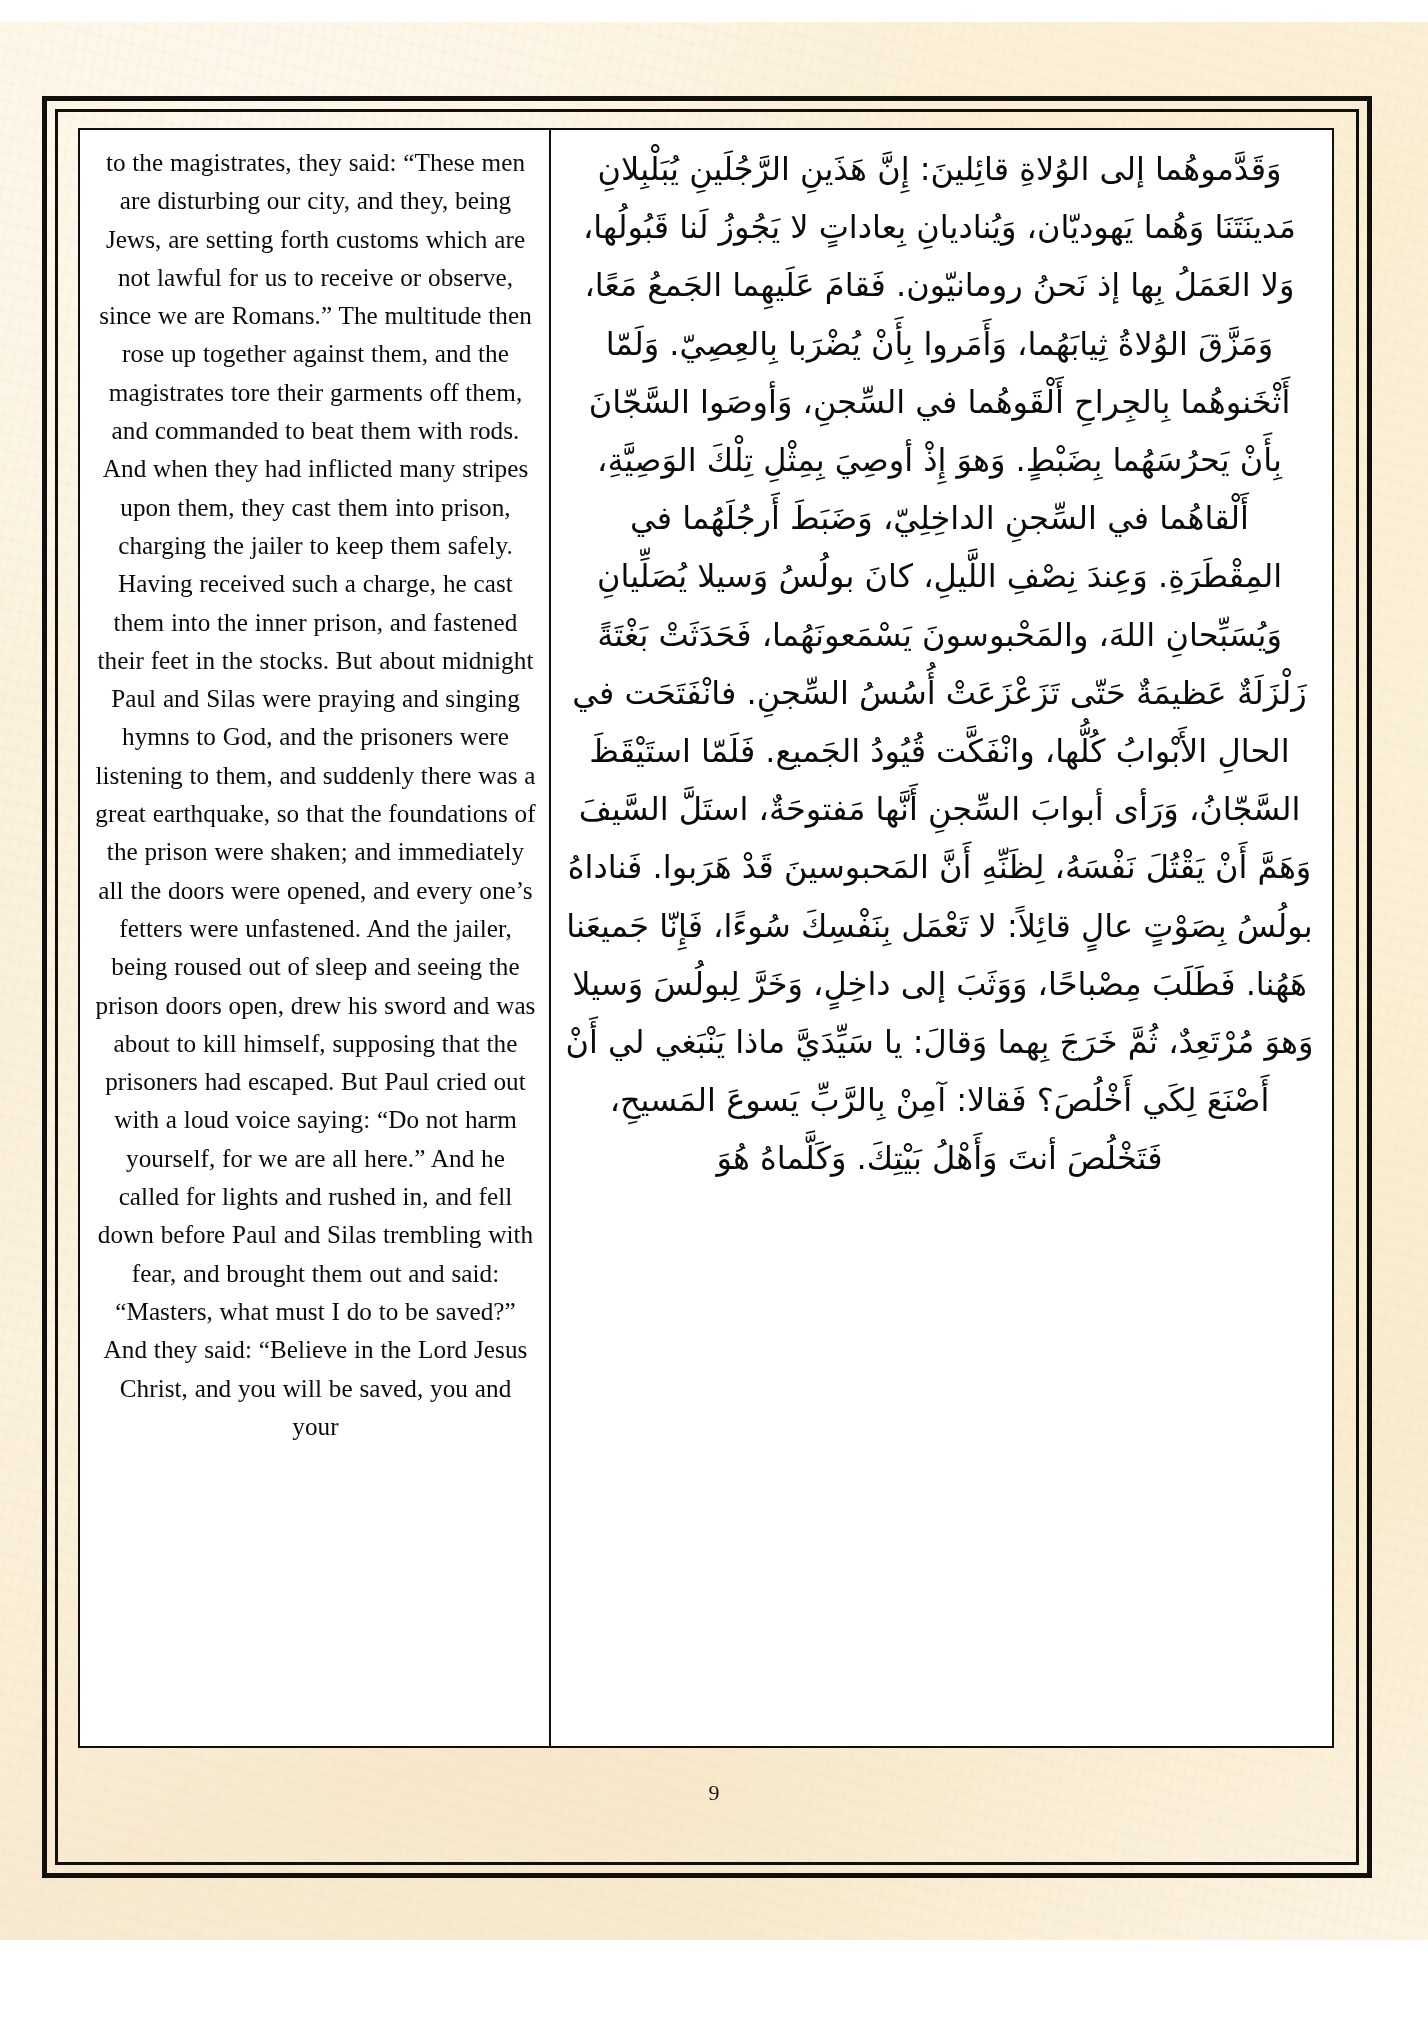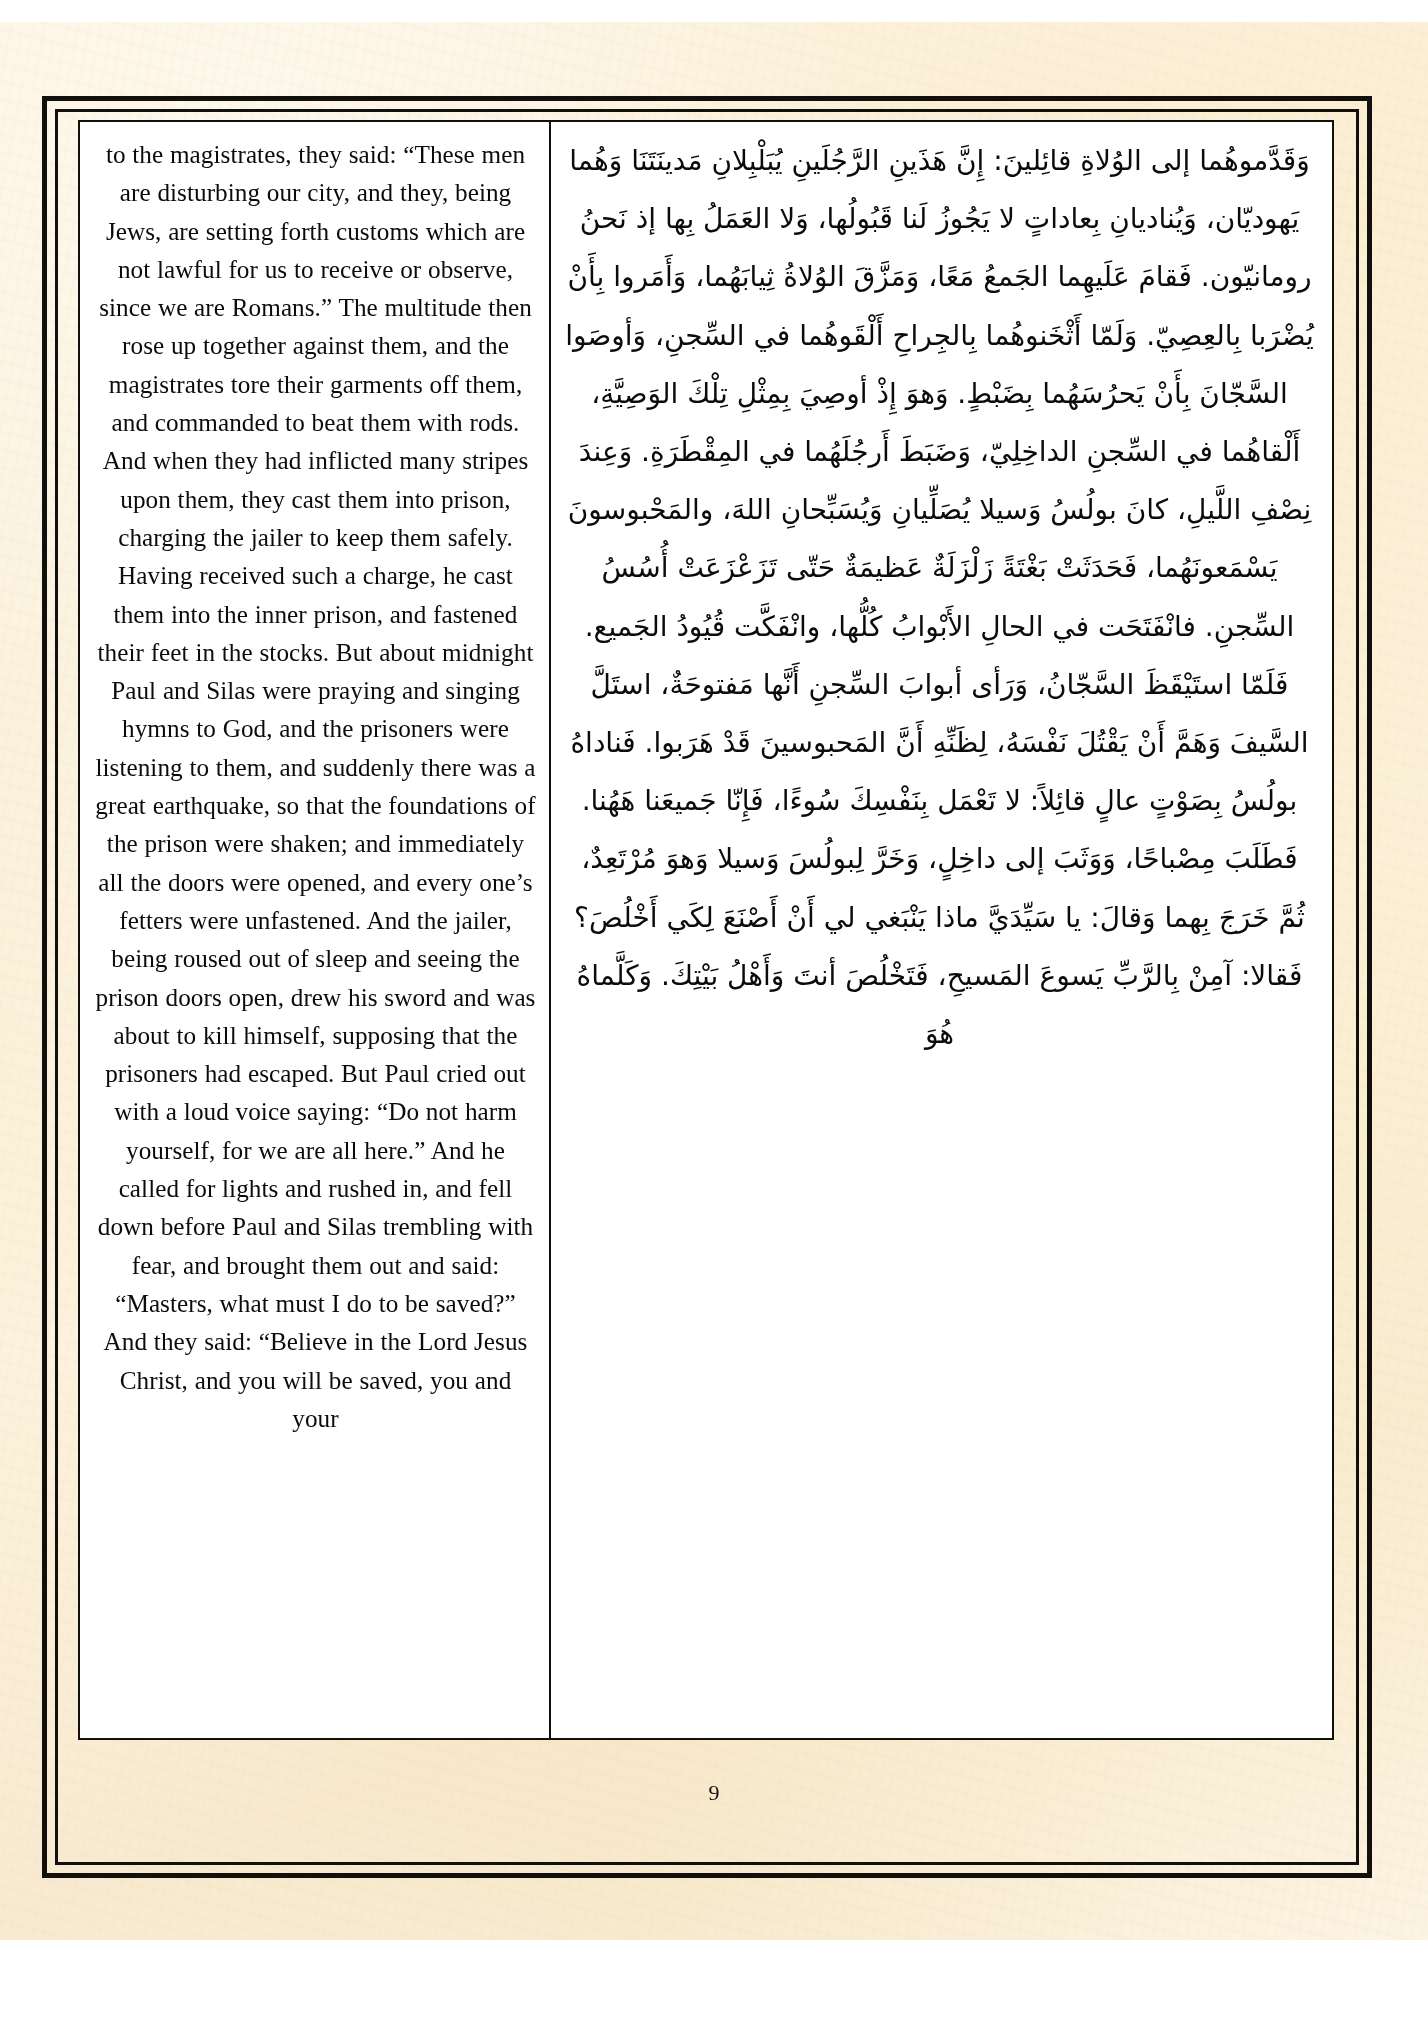--- a/index.html
+++ b/index.html
@@ -61,21 +61,21 @@
     right: 8px;
     bottom: 8px;
     border: 3px solid #12100c;
     box-sizing: border-box;
   }
 
   
   .textblock {
     position: absolute;
     left: 78px;
-    top: 120px;
+    top: 128px;
     width: 1256px;
     height: 1620px;
     border: 2px solid #12100c;
     box-sizing: border-box;
     background: #ffffff;
     display: flex;
     flex-direction: row;
   }
 
   .col {
@@ -100,21 +100,21 @@
     font-size: 25.2px;
     line-height: 38.3px;
     color: #0b0b0b;
     text-align: center;
     letter-spacing: 0.05px;
     word-spacing: 0.4px;
   }
 
   .ar-text {
     font-family: "DejaVu Sans", "Liberation Sans", sans-serif;
-    font-size: 28px;
+    font-size: 32px;
     line-height: 58.2px;
     color: #0b0b0b;
     text-align: center;
     direction: rtl;
     unicode-bidi: embed;
   }
 
   
   .page-number {
     position: absolute;

